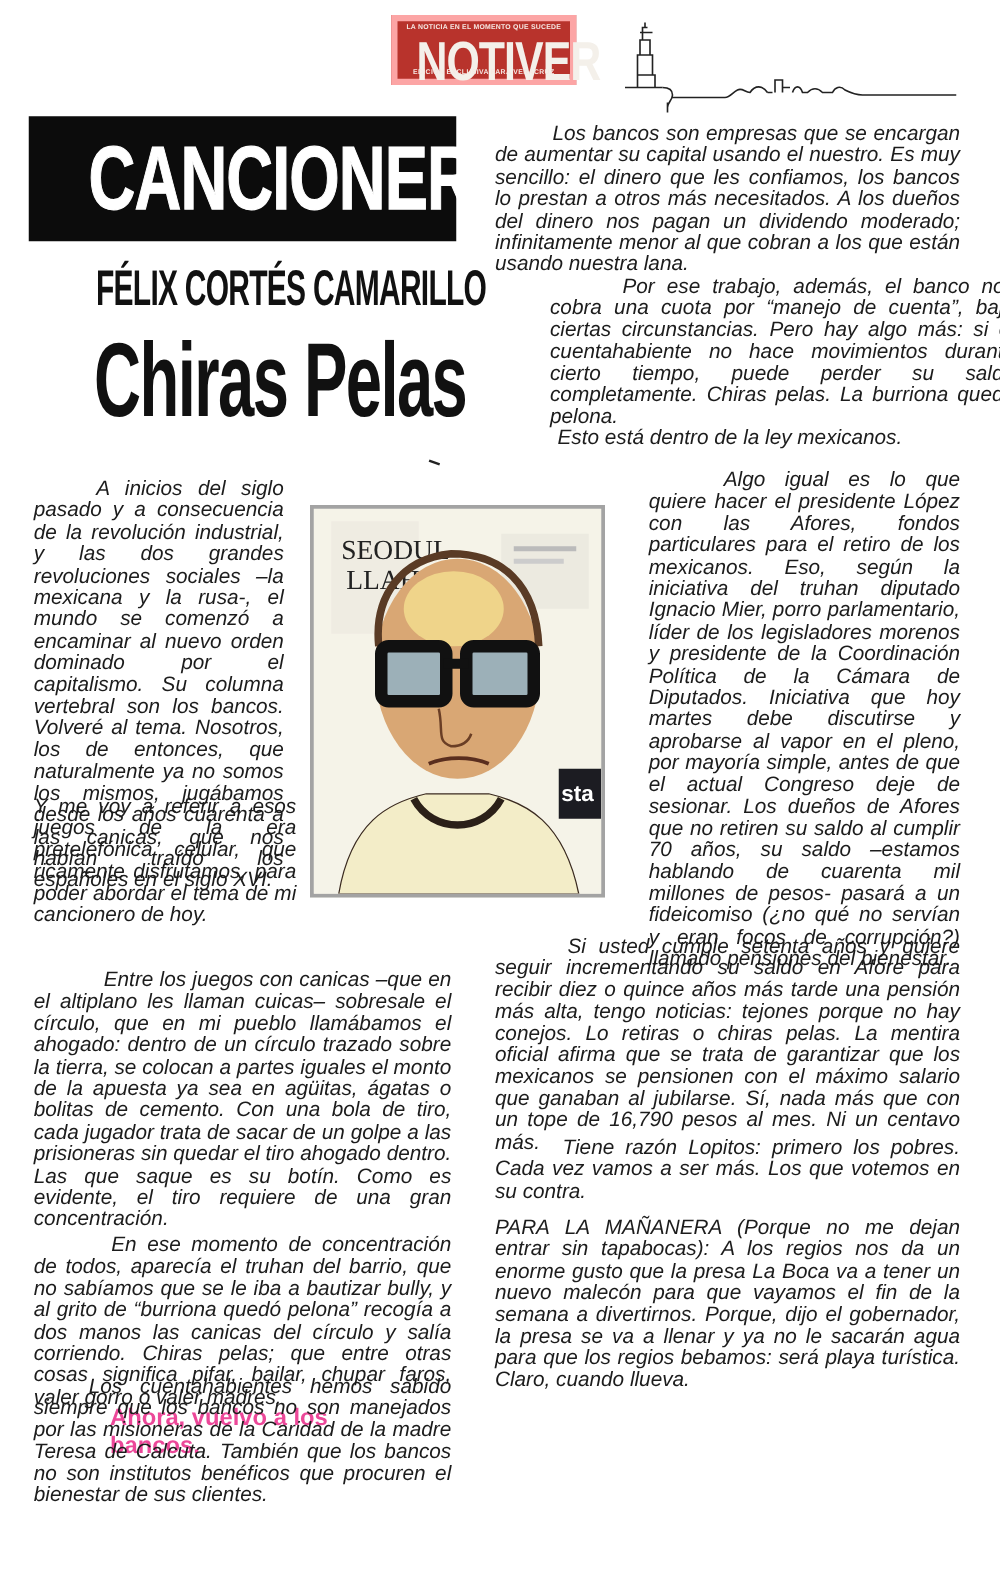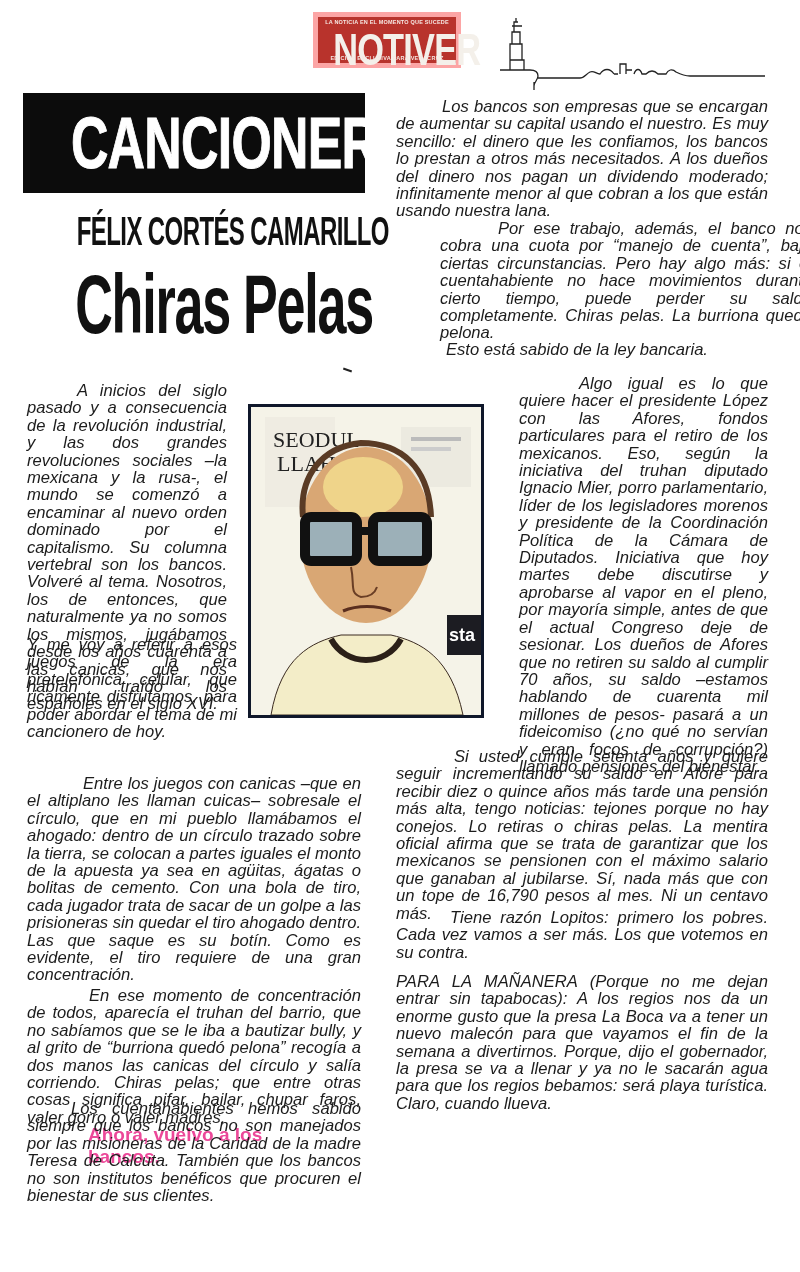--- a/index.html
+++ b/index.html
@@ -31,21 +31,21 @@
   .headline { left: 0px; top: 256px; width: 460px; text-align: center;
               font-weight: bold; font-size: 84px; line-height: 96px; color: #111;
               transform: scaleX(0.62); transform-origin: 198px 0; letter-spacing: -2px; white-space: nowrap; }
   .tick { left: 343px; top: 369px; width: 9px; height: 2px; background: #222; transform: rotate(20deg); }
 
   
   .p { position: absolute; font-size: 16.6px; line-height: 17.4px; color: #1c1c1c; text-align: justify; font-style: italic; }
   .subhead { left: 88px; top: 1124px; width: 250px; font-weight: bold; font-size: 19px; line-height: 22px; color: #ec4899; }
 
   
-  .photo { left: 248px; top: 404px; width: 236px; height: 314px; border: 3px solid #0f172a; box-sizing: border-box;
+  .photo { left: 248px; top: 404px; width: 236px; height: 314px; border: 3px solid #a3a3a3; box-sizing: border-box;
            background: #f7f5ec; overflow: hidden; }
 </style>
 </head>
 <body>
 
 <div class="abs masthead">
   <div class="tagline">LA NOTICIA EN EL MOMENTO QUE SUCEDE</div>
   <div class="logo">NOTIVER</div>
   <div class="edition">EDICIÓN EXCLUSIVA PARA VERACRUZ</div>
 </div>
@@ -81,21 +81,21 @@
     <rect x="54" y="110" width="52" height="44" rx="6" fill="#9cb0b8" stroke="#111" stroke-width="10"></rect>
     <rect x="122" y="110" width="54" height="44" rx="6" fill="#9cb0b8" stroke="#111" stroke-width="10"></rect>
     <rect x="104" y="120" width="20" height="8" fill="#111"></rect>
     <path d="M100 160 C104 178 98 186 110 190 C120 190 124 186 126 180" fill="none" stroke="#6a3e25" stroke-width="2"></path>
     <path d="M92 204 C106 198 126 198 140 204" fill="none" stroke="#5a2e1e" stroke-width="3"></path>
   </svg>
 </div>
 
 <div class="p" style="left:396px; top:98px; width:372px; text-indent:46px;">Los bancos son empresas que se encargan de aumentar su capital usando el nuestro. Es muy sencillo: el dinero que les confiamos, los bancos lo prestan a otros más necesitados. A los dueños del dinero nos pagan un dividendo moderado; infinitamente menor al que cobran a los que están usando nuestra lana.</div>
 <div class="p" style="left:396px; top:220px; width:372px; text-indent:58px;margin-left:44px;">Por ese trabajo, además, el banco nos cobra una cuota por “manejo de cuenta”, bajo ciertas circunstancias. Pero hay algo más: si el cuentahabiente no hace movimientos durante cierto tiempo, puede perder su saldo completamente. Chiras pelas. La burriona quedó pelona.</div>
-<div class="p" style="left:446px; top:341px; width:322px;">Esto está sabido de la ley bancaria.</div>
+<div class="p" style="left:446px; top:341px; width:322px;">Esto está dentro de la ley mexicanos.</div>
 
 <div class="p" style="left:27px; top:382px; width:200px; text-indent:50px;">A inicios del siglo pasado y a consecuencia de la revolución industrial, y las dos grandes revoluciones sociales –la mexicana y la rusa-, el mundo se comenzó a encaminar al nuevo orden dominado por el capitalismo. Su columna vertebral son los bancos. Volveré al tema. Nosotros, los de entonces, que naturalmente ya no somos los mismos, jugábamos desde los años cuarenta a las canicas, que nos habían traído los españoles en el siglo XVI.</div>
 <div class="p" style="left:27px; top:636px; width:210px;">
   <span>Y me voy a referir a esos juegos de la era pretelefónica celular, que ricamente disfrutamos, para poder abordar el tema de mi cancionero de hoy.</span>
 </div>
 
 <div class="p" style="left:519px; top:375px; width:249px; text-indent:60px;">Algo igual es lo que quiere hacer el presidente López con las Afores, fondos particulares para el retiro de los mexicanos. Eso, según la iniciativa del truhan diputado Ignacio Mier, porro parlamentario, líder de los legisladores morenos y presidente de la Coordinación Política de la Cámara de Diputados. Iniciativa que hoy martes debe discutirse y aprobarse al vapor en el pleno, por mayoría simple, antes de que el actual Congreso deje de sesionar. Los dueños de Afores que no retiren su saldo al cumplir 70 años, su saldo –estamos hablando de cuarenta mil millones de pesos- pasará a un fideicomiso (¿no qué no servían y eran focos de corrupción?) llamado pensiones del bienestar.</div>
 
 <div class="p" style="left:27px; top:775px; width:334px; text-indent:56px;">Entre los juegos con canicas –que en el altiplano les llaman cuicas– sobresale el círculo, que en mi pueblo llamábamos el ahogado: dentro de un círculo trazado sobre la tierra, se colocan a partes iguales el monto de la apuesta ya sea en agüitas, ágatas o bolitas de cemento. Con una bola de tiro, cada jugador trata de sacar de un golpe a las prisioneras sin quedar el tiro ahogado dentro. Las que saque es su botín. Como es evidente, el tiro requiere de una gran concentración.</div>
 <div class="p" style="left:27px; top:987px; width:334px; text-indent:62px;">En ese momento de concentración de todos, aparecía el truhan del barrio, que no sabíamos que se le iba a bautizar bully, y al grito de “burriona quedó pelona” recogía a dos manos las canicas del círculo y salía corriendo. Chiras pelas; que entre otras cosas significa pifar, bailar, chupar faros, valer gorro o valer madres.</div>

